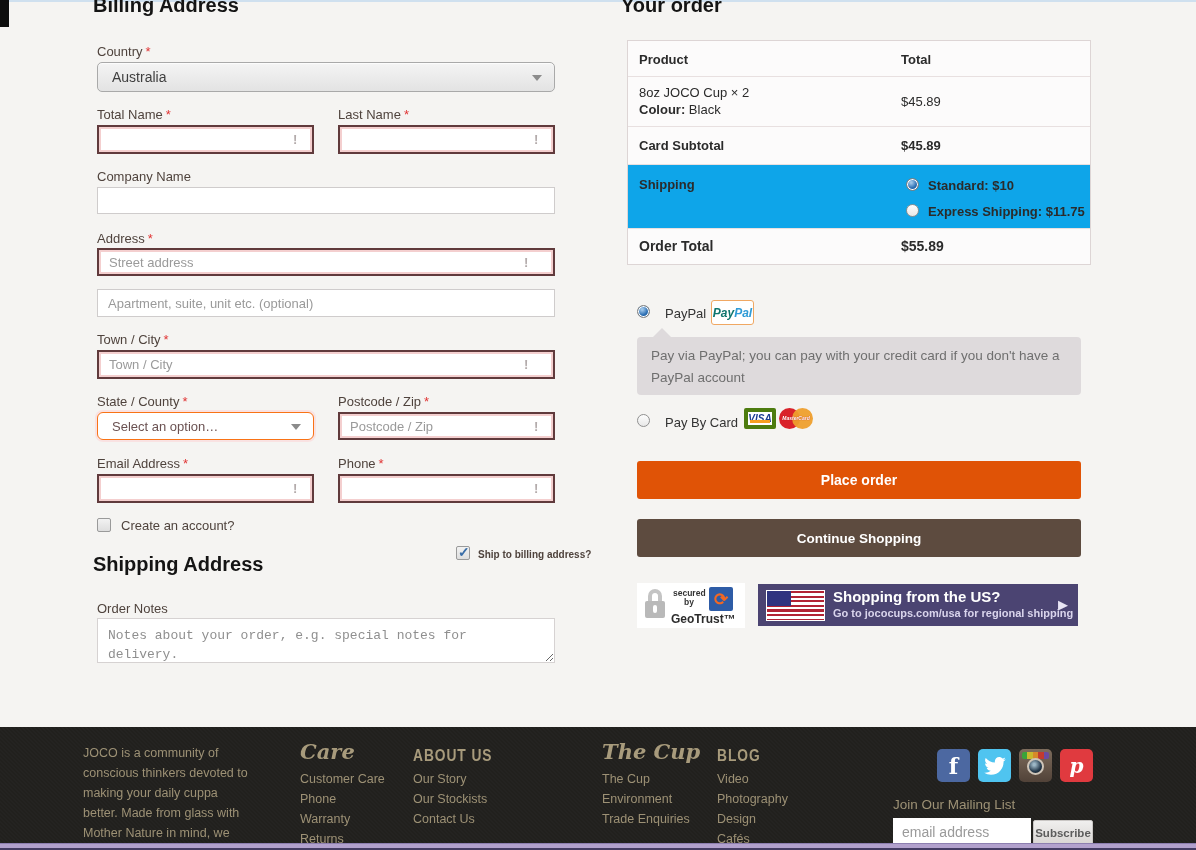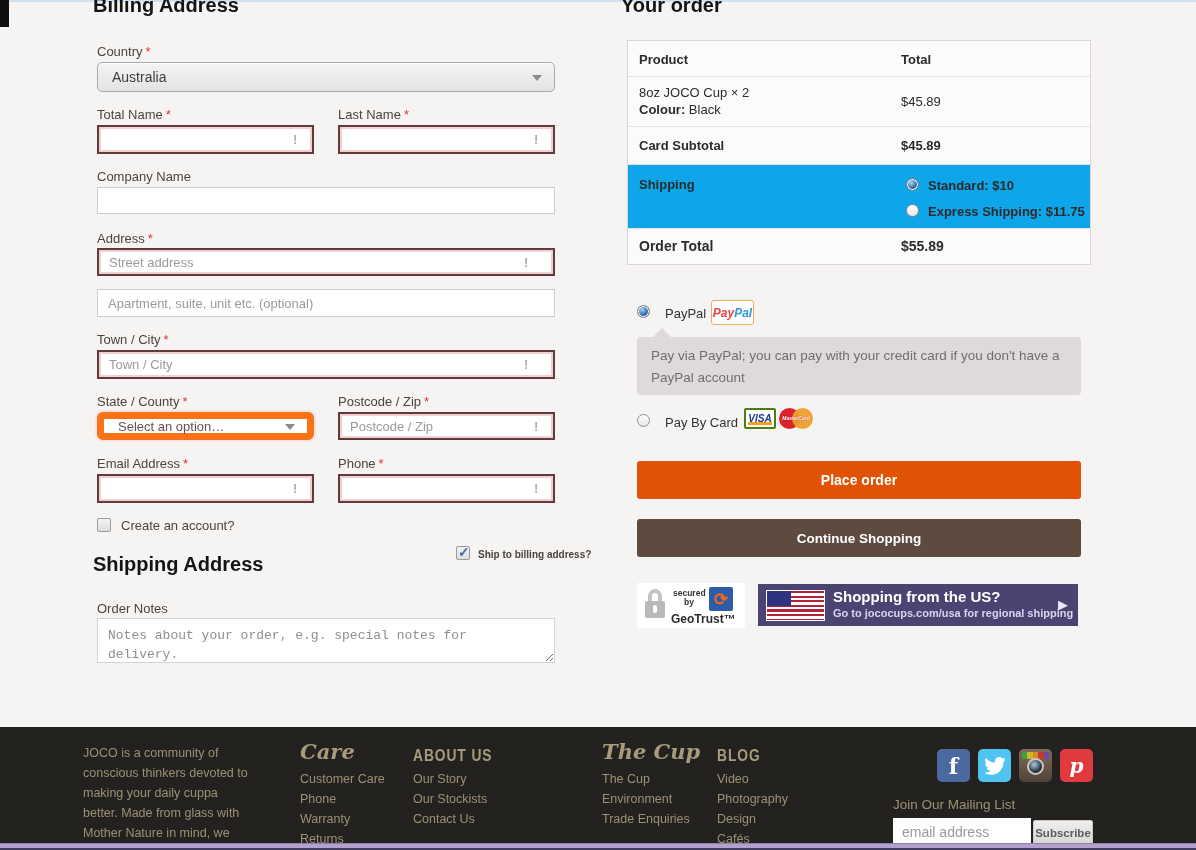--- a/index.html
+++ b/index.html
@@ -17,21 +17,21 @@
 
   .inp { position:absolute; background:#fff; border:1px solid #cfcccc; font-size:13px; color:#444;
          padding:0 10px; font-family:"Liberation Sans",sans-serif; }
   .inp::placeholder { color:#9a9a9a; opacity:1; }
   .inp.err { border:2px solid #603a3c; box-shadow: inset 0 0 0 2px #f4cfcf; }
   .bang { position:absolute; color:#b3abab; font-size:13px; font-weight:bold; }
 
   .selectbox { position:absolute; border:1px solid #a9a9a9; border-radius:5px;
                background:linear-gradient(#f4f4f4,#e3e3e3); color:#3f3f3f; font-size:14px;
                display:flex; align-items:center; padding:0 14px; box-shadow:0 1px 1px rgba(255,255,255,.8) inset; }
-  .selectbox.pink { border:7px solid #f97316; background:#fff; box-shadow:0 0 0 2px #f9e2e2; border-radius:6px; color:#6a5151; }
+  .selectbox.pink { border:1px solid #f97316; background:#fff; box-shadow:0 0 0 2px #f9e2e2; border-radius:6px; color:#6a5151; }
   .caret { position:absolute; right:12px; top:50%; margin-top:-2px; width:0; height:0;
            border-left:5px solid transparent; border-right:5px solid transparent; border-top:6px solid #8b8b8b; }
 
   .checkbox { position:absolute; width:14px; height:14px; background:linear-gradient(#f2f2f2,#dedede);
               border:1px solid #9a9a9a; border-radius:2px; }
   .checkbox .tick { position:absolute; left:1px; top:-3px; color:#3a6ea8; font-size:14px; font-weight:bold; }
 
   textarea.notes { position:absolute; background:#fff; border:1px solid #d6d2d2; resize:vertical;
                    font-family:"Liberation Mono","DejaVu Sans Mono",monospace; font-size:13px; color:#555;
                    padding:7px 10px; line-height:19px; }
@@ -46,28 +46,28 @@
   .b { font-weight:bold; }
 
   .radio { position:absolute; width:13px; height:13px; border-radius:50%; border:1px solid #909090;
            background:linear-gradient(#fdfdfd,#e8e8e8); }
   .radio.on { background:radial-gradient(circle at 38% 32%, #9cc4e8 8%, #2a6db2 55%, #174d85 100%);
               border:1px solid #7f7f7f; box-shadow:0 0 0 1px #fff inset; }
 
   .paylogo { position:absolute; width:43px; height:25px; background:#fff; border:1px solid #f0a863;
              border-radius:3px; display:flex; align-items:center; justify-content:center;
              font-size:12px; font-weight:bold; font-style:italic; }
-  .paylogo .pay { color:#ef4444; } .paylogo .pal { color:#2f9bd6; }
+  .paylogo .pay { color:#0f766e; } .paylogo .pal { color:#2f9bd6; }
 
   .bubble { position:absolute; left:637px; top:337px; width:444px; height:58px; background:#dedadc;
             border-radius:4px; color:#6f6f6f; font-size:13.5px; line-height:22px; padding:8px 14px; }
   .bubble:before { content:""; position:absolute; top:-9px; left:16px; width:0; height:0;
             border-left:9px solid transparent; border-right:9px solid transparent; border-bottom:9px solid #dedadc; }
 
-  .visa { position:absolute; width:32px; height:21px; background:#fff; border:2px solid #4d7c0f; border-radius:2px;
+  .visa { position:absolute; width:32px; height:21px; background:#fff; border:4px solid #4d7c0f; border-radius:2px;
           display:flex; align-items:center; justify-content:center; font-size:10px; font-weight:bold;
           font-style:italic; color:#1b3d92; letter-spacing:0; }
   .visa:after { content:""; position:absolute; left:2px; right:2px; bottom:2px; height:3px; background:#f6a020; }
   .mc { position:absolute; width:34px; height:21px; }
   .mc .c1 { position:absolute; left:0; top:0; width:21px; height:21px; border-radius:50%; background:#d9222a; }
   .mc .c2 { position:absolute; right:0; top:0; width:21px; height:21px; border-radius:50%; background:#ee9f2d; opacity:.95; }
   .mc .txt { position:absolute; left:1px; top:7px; width:32px; text-align:center; font-size:5px; font-style:italic;
              color:#fff; font-weight:bold; text-shadow:0 0 1px #b00; }
 
   .bigbtn { position:absolute; left:637px; width:444px; border:none; border-radius:3px; color:#fff;

